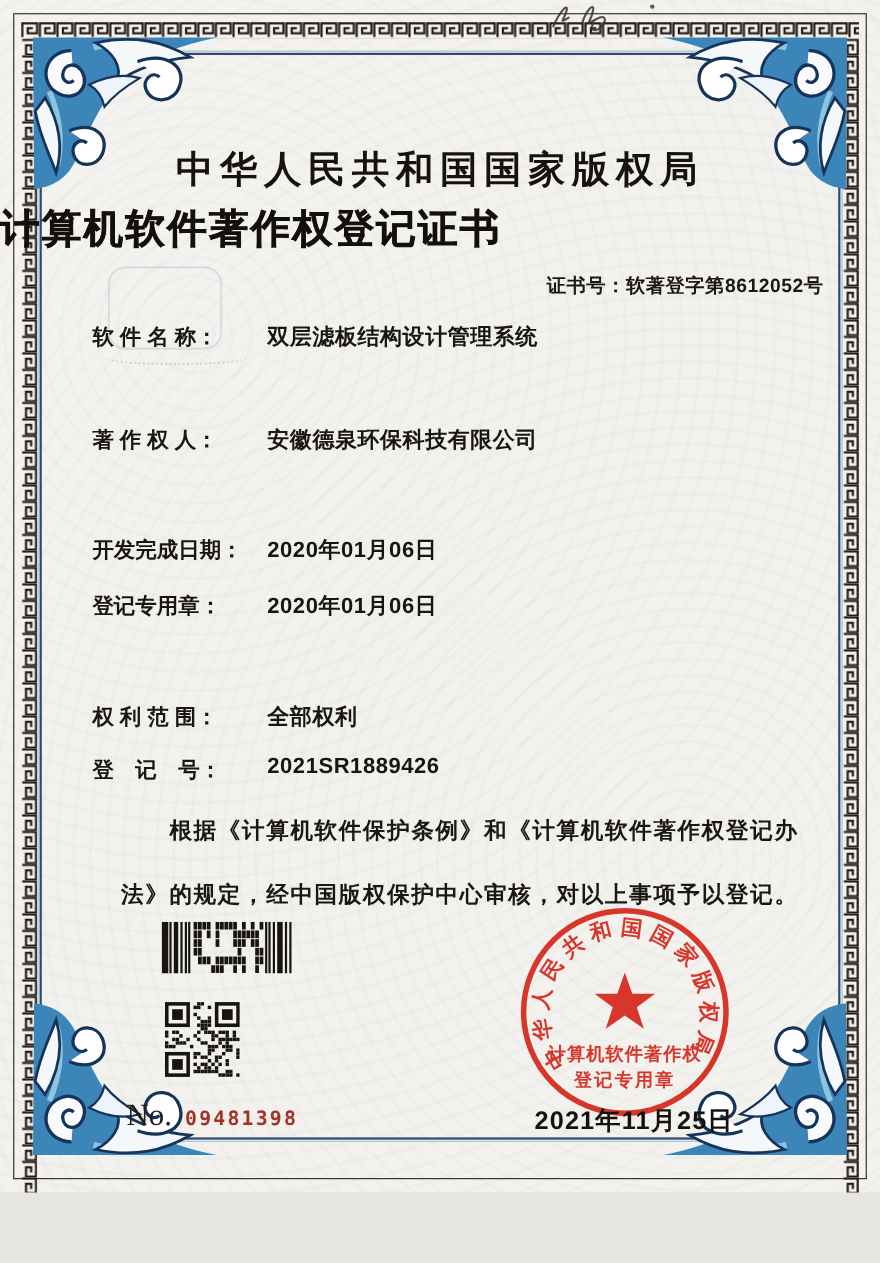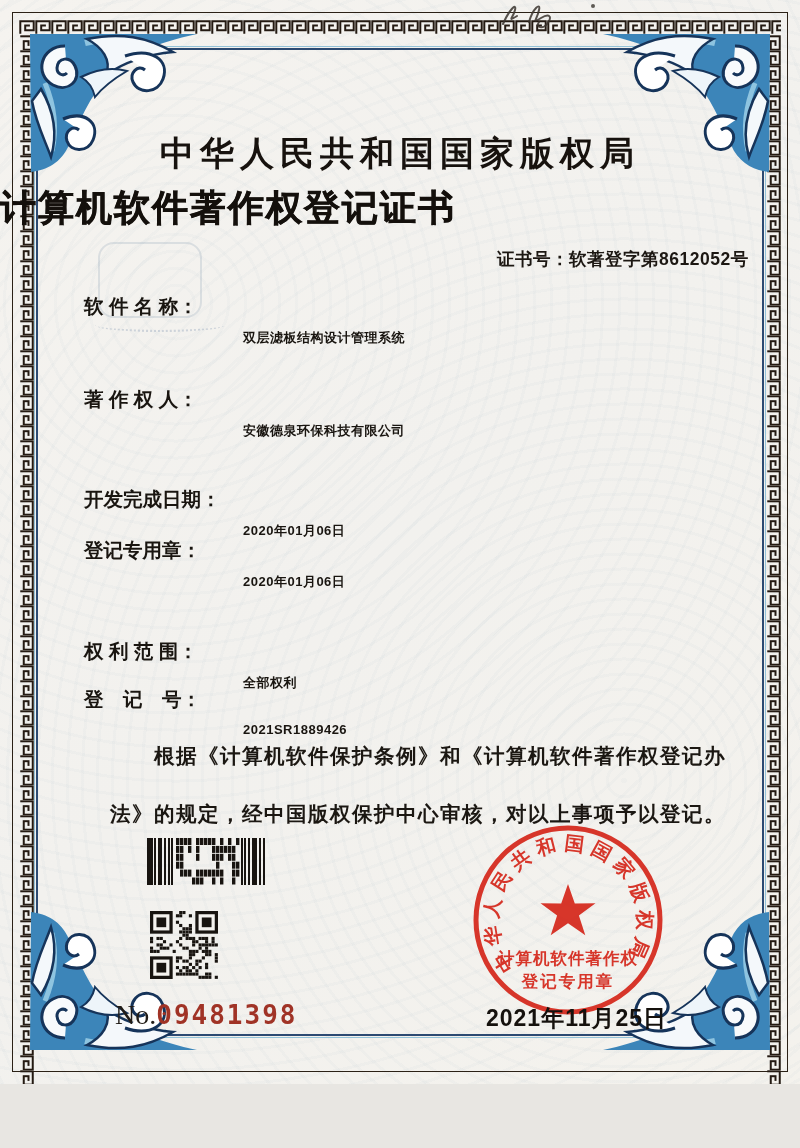--- a/index.html
+++ b/index.html
@@ -35,30 +35,30 @@
     font-size:36px;font-weight:900;letter-spacing:2px;color:#14100c;white-space:nowrap;
     -webkit-text-stroke:0.6px #14100c;
   }
   .certno{
     position:absolute;left:497px;top:247px;font-size:17.5px;font-weight:700;color:#1c1712;
     white-space:nowrap;letter-spacing:0.5px;
   }
   .certno .lbl{}
   .frow{position:absolute;left:84px;font-size:19.5px;font-weight:700;color:#191510;white-space:nowrap;}
   .frow .flabel{display:inline-block;width:152px;vertical-align:top;}
-  .frow .fvalue{display:inline-block;margin-left:7px;font-size:13px;letter-spacing:0.5px;vertical-align:top;margin-top:36px;}
+  .frow .fvalue{display:inline-block;margin-left:7px;font-size:20px;letter-spacing:0.5px;vertical-align:top;}
   .fvalue .v2{display:block;margin-top:7px;letter-spacing:1px;}
   .bodytext{
     position:absolute;left:84px;top:727px;width:642px;
     font-size:20.5px;font-weight:600;color:#1b1712;line-height:58px;
     text-indent:40px;letter-spacing:1.5px;text-align:right;
   }
   .serial{position:absolute;left:115px;top:999px;white-space:nowrap;}
   .serial .no{font-family:"Liberation Serif","DejaVu Serif",serif;font-size:28px;color:#211c16;}
-  .serial .num{font-family:"DejaVu Sans Mono","Liberation Mono",monospace;font-size:26px;color:#a03326;letter-spacing:2px;font-weight:600;}
+  .serial .num{font-family:"DejaVu Sans Mono","Liberation Mono",monospace;font-size:18px;color:#a03326;letter-spacing:2px;margin-left:12px;font-weight:600;}
   .issue-date{
     position:absolute;left:486px;top:1003px;font-size:23px;font-weight:800;color:#15110d;
     letter-spacing:1px;white-space:nowrap;
   }
   
   #barcode{position:absolute;left:147px;top:838px;}
   #qrcode{position:absolute;left:150px;top:911px;}
   #seal{position:absolute;left:464px;top:818px;}
   #ghost-stamp{
     position:absolute;left:98px;top:242px;width:100px;height:72px;border-radius:16px;

